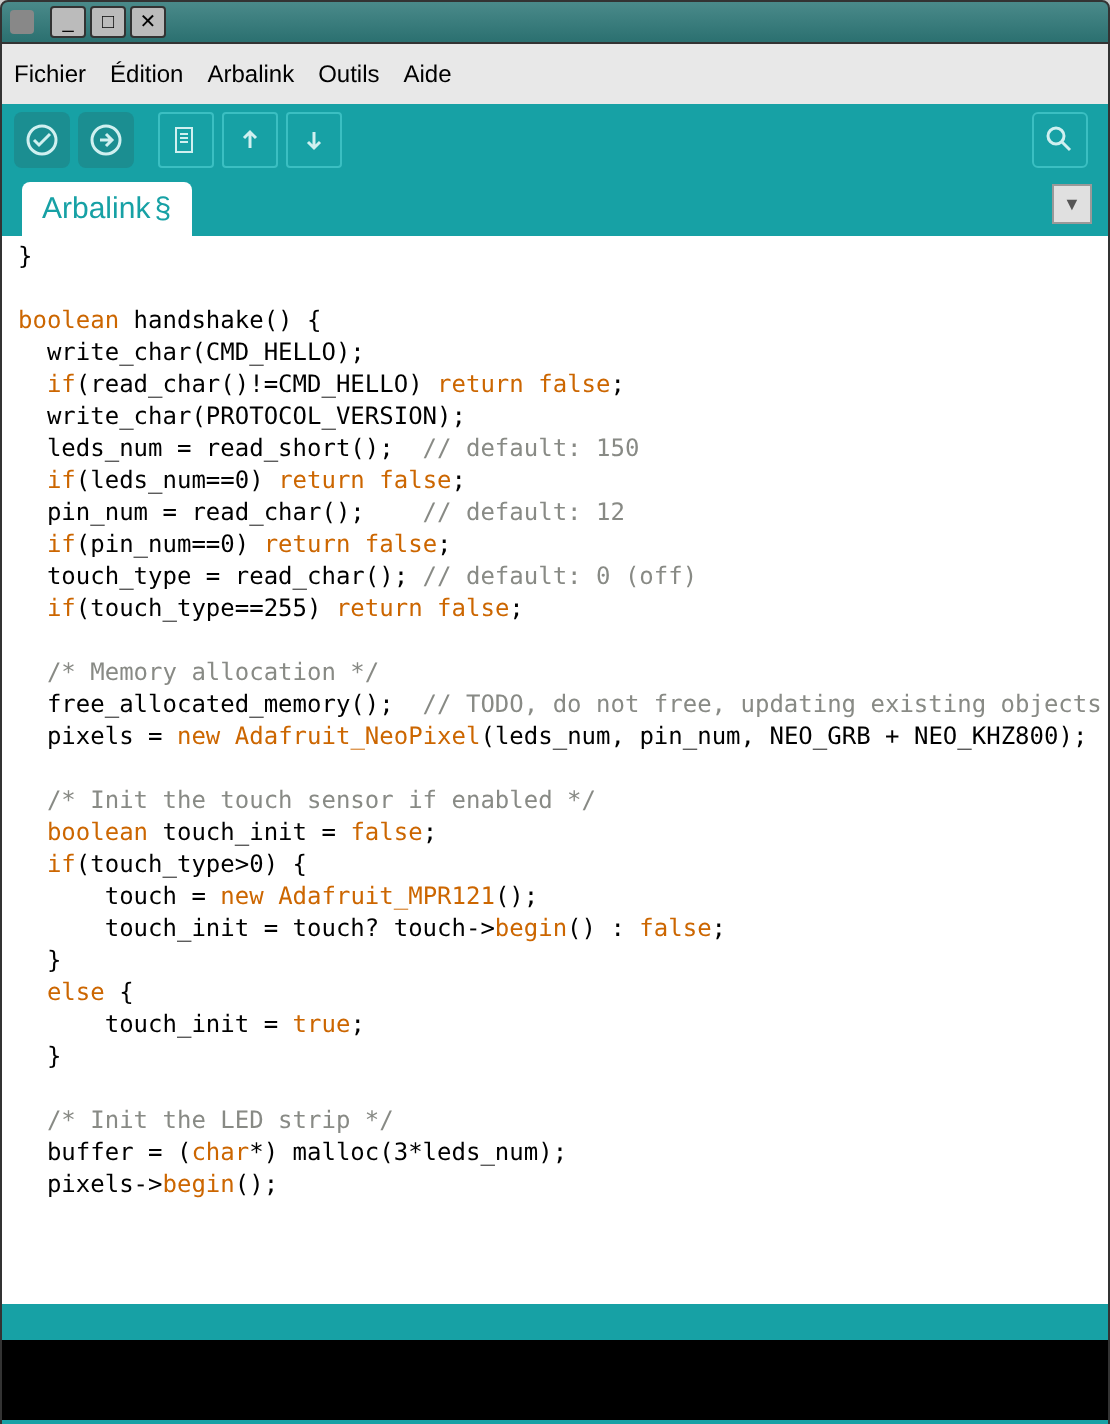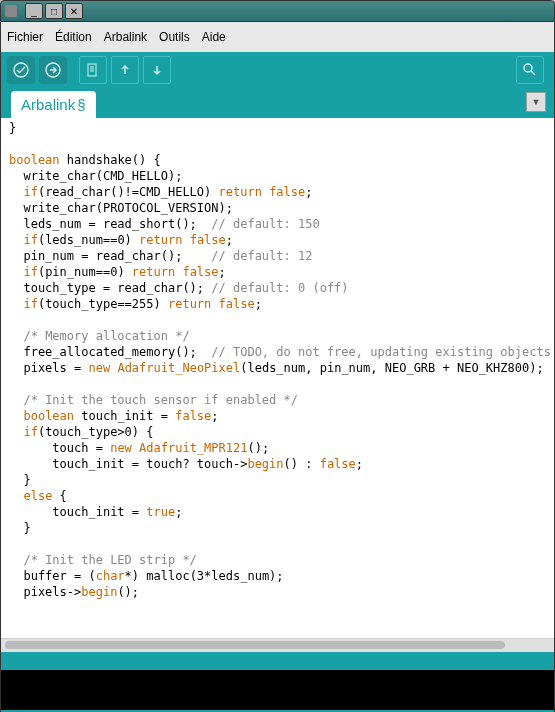--- a/index.html
+++ b/index.html
@@ -17,21 +17,21 @@
 .tbtn { width: 28px; height: 28px; background: #1b8e91; border-radius: 4px; margin-right: 4px; display: flex; align-items: center; justify-content: center; color: #d0f0f0; cursor: pointer; }
 .tbtn.square { border-radius: 2px; background: #17a1a5; border: 1px solid #3bbfc2; }
 .toolbar .spacer { flex: 1; }
 .tbtn.serial { background: #17a1a5; border: 1px solid #3bbfc2; border-radius: 3px; }
 
 .tabbar { background: #17a1a5; height: 30px; display: flex; align-items: flex-end; padding-left: 10px; border-left: 1px solid #333; border-right: 1px solid #333; position: relative; }
 .tab { background: #fff; padding: 5px 10px; border-radius: 4px 4px 0 0; font-size: 15px; color: #17a1a5; display: flex; align-items: center; }
 .tab .mod { color: #17a1a5; margin-left: 2px; }
 .tabdrop { position: absolute; right: 8px; top: 4px; width: 20px; height: 20px; background: #e0e0e0; border: 1px solid #999; display: flex; align-items: center; justify-content: center; cursor: pointer; font-size: 9px; color: #555; }
 
-.editor-wrap { background: #fff; height: 534px; border-left: 1px solid #333; border-right: 1px solid #333; display: flex; flex-direction: column; }
+.editor-wrap { background: #fff; height: 534px; border-left: 1px solid #333; border-right: 1px solid #333; display: flex; }
 .editor { flex: 1; overflow: auto; padding: 2px 8px 8px 8px; }
 pre { font-family: "DejaVu Sans Mono", monospace; font-size: 12px; line-height: 16px; white-space: pre; color: #000; }
 .kw { color: #cc6600; }
 .fn { color: #cc6600; }
 .com { color: #888a85; }
 
 .hscroll { height: 14px; background: #e0e0e0; border-top: 1px solid #ccc; position: relative; }
 .hthumb { position: absolute; left: 4px; top: 2px; width: 500px; height: 8px; background: #bbb; border-radius: 4px; }
 
 .statusbar { background: #17a1a5; height: 18px; border-left: 1px solid #333; border-right: 1px solid #333; }

